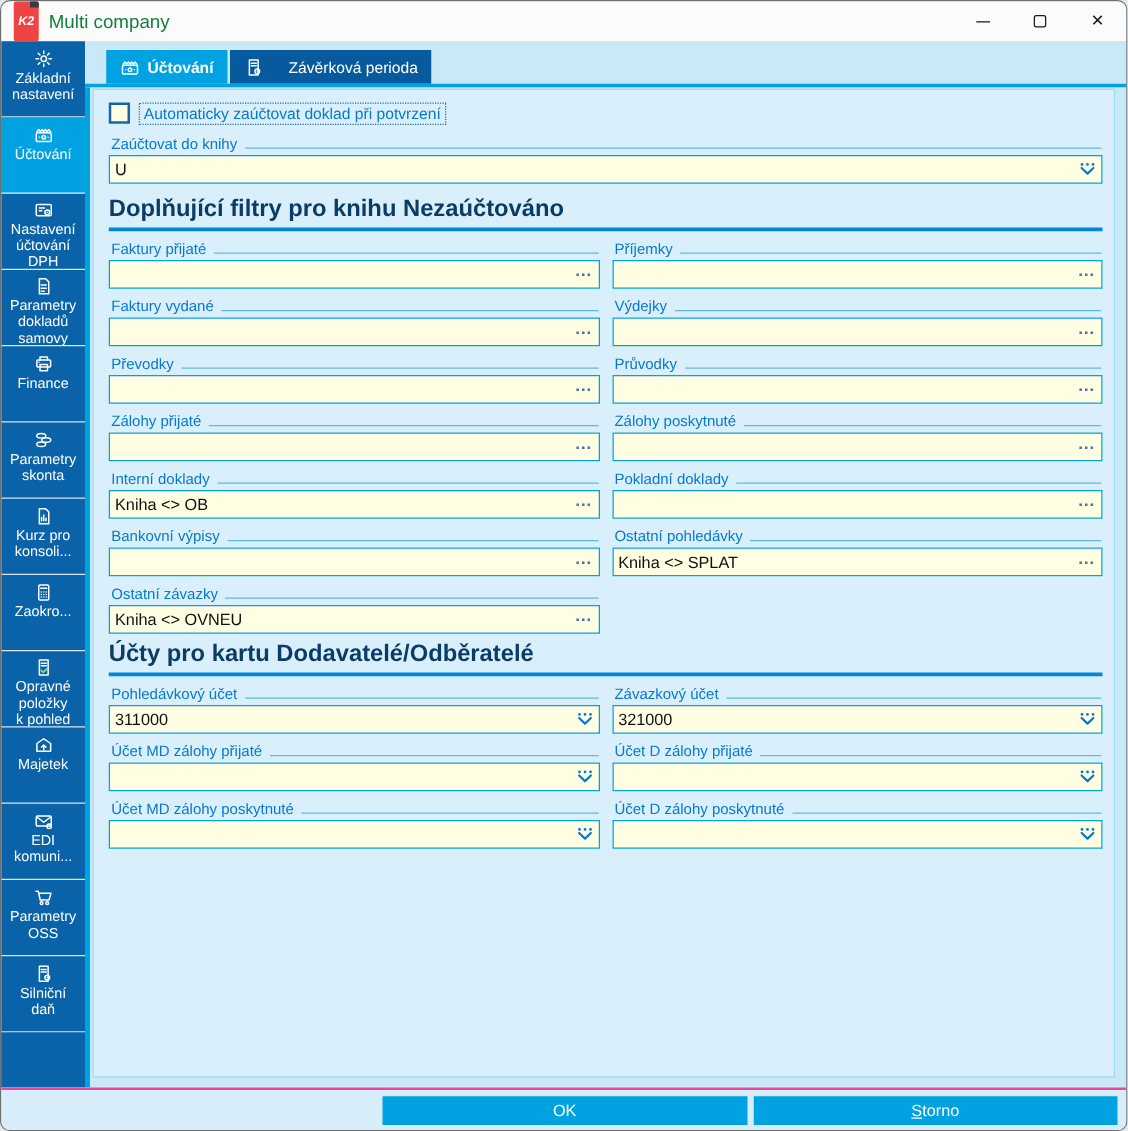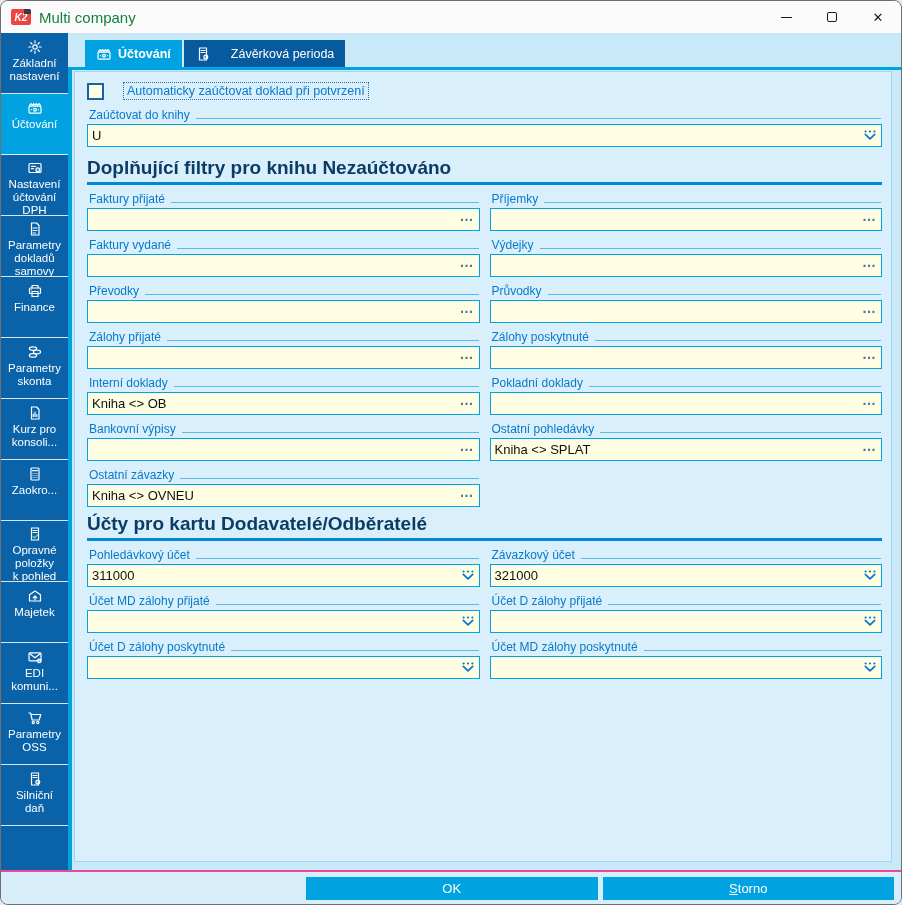--- a/index.html
+++ b/index.html
@@ -18,21 +18,21 @@
   }
   *{box-sizing:border-box;margin:0;padding:0;}
   html,body{margin:0;background:#e8e8e8;font-family:"Liberation Sans",sans-serif;}
   .window{
     width:902px;height:905px;background:var(--c-strip-bg);
     border:1px solid #6f6f6f;border-radius:8px;overflow:hidden;
     display:flex;flex-direction:column;position:relative;
   }
   
   .titlebar{height:32px;background:#FBFBFB;display:flex;align-items:center;flex:0 0 32px;}
-  .app-logo{width:20px;height:16px;margin:0 8px 0 10px;background:#ef4444;border-radius:2px;
+  .app-logo{width:20px;height:32px;margin:0 8px 0 10px;background:#ef4444;border-radius:2px;
     color:#fff;font-weight:bold;font-size:10px;display:flex;align-items:center;justify-content:center;
     position:relative;font-style:italic;}
   .app-logo:after{content:"";position:absolute;top:0;right:0;width:7px;height:5px;background:#3a3a46;border-radius:0 2px 0 0;}
   .window-title{font-size:15px;color:#15803d;flex:1;}
   .win-btn{width:46px;height:32px;display:flex;align-items:center;justify-content:center;
     font-family:"DejaVu Sans",sans-serif;font-size:13px;color:#1a1a1a;cursor:default;}
   .win-btn.min span{display:block;width:11px;border-top:1px solid #1a1a1a;}
   .win-btn.max span{display:block;width:10px;height:10px;border:1px solid #1a1a1a;border-radius:2px;}
   
   .bodyrow{flex:1;display:flex;min-height:0;}
@@ -47,21 +47,21 @@
   .main{flex:1;display:flex;flex-direction:column;min-width:0;}
   .tabstrip{height:34px;flex:0 0 34px;background:var(--c-strip-bg);display:flex;align-items:flex-end;padding-left:17px;}
   .tab{height:27px;display:flex;align-items:center;gap:6px;padding:0 11px;color:#fff;font-size:12.5px;cursor:pointer;}
   .tab.active{background:var(--c-active);font-weight:bold;}
   .tab.inactive{background:var(--c-tab-inactive);margin-left:2px;gap:20px;}
   .contentwrap{flex:1;display:flex;border-top:3px solid var(--c-active);min-height:0;}
   .cyanstripe{flex:0 0 4px;background:var(--c-active);}
   .contentbg{flex:1;background:var(--c-strip-bg);padding:1px 9px 8px 2px;display:flex;min-width:0;}
   .panel{flex:1;background:var(--c-panel-bg);border:1px solid var(--c-panel-border);padding:9px 9px 9px 12px;overflow:hidden;}
   
-  .checkrow{display:flex;align-items:flex-end;margin:1px 0 8px;gap:12px;}
+  .checkrow{display:flex;align-items:flex-start;margin:1px 0 8px;}
   .checkbox{width:17px;height:17px;background:var(--c-field-bg);border:2px solid #1465A8;margin-right:7px;cursor:pointer;}
   .checklabel{font-size:12.5px;color:var(--c-label);border:1px dotted #2d6da8;padding:1px 3px;cursor:pointer;}
   
   .fieldlabelrow{display:flex;align-items:flex-end;margin-bottom:2px;}
   .fieldlabel{font-size:12px;color:var(--c-label);white-space:nowrap;padding-left:2px;}
   .labelline{flex:1;border-bottom:1px solid #5FB9E6;margin:0 1px 3px 6px;}
   .fieldbox{position:relative;}
   .fieldbox input{width:100%;height:23px;border:1px solid var(--c-field-border);background:var(--c-field-bg);
     font-family:"Liberation Sans",sans-serif;font-size:13px;color:#101010;padding:0 22px 0 4px;outline:none;}
   .fbtn{position:absolute;right:3px;top:0;height:23px;display:flex;align-items:center;cursor:pointer;border:none;background:transparent;padding:0 2px;}
@@ -427,33 +427,33 @@
                   </div>
                   <div class="fieldbox"><input type="text" style=""><button class="fbtn lookup">
                       <svg width="14" height="11" viewBox="0 0 14 11" fill="none" stroke="currentColor" stroke-linecap="round" stroke-linejoin="round">
                         <path d="M2.6 1.5h.01M7 1.5h.01M11.4 1.5h.01" stroke-width="2.2"></path>
                         <path d="M2.3 4.4 7 8.9l4.7-4.5" stroke-width="1.7"></path>
                       </svg>
                     </button></div>
                 </div>
                 <div>
                   <div class="fieldlabelrow">
+                    <span class="fieldlabel">Účet MD zálohy poskytnuté</span>
+                    <span class="labelline"></span>
+                  </div>
+                  <div class="fieldbox"><input type="text" style=""><button class="fbtn lookup">
+                      <svg width="14" height="11" viewBox="0 0 14 11" fill="none" stroke="currentColor" stroke-linecap="round" stroke-linejoin="round">
+                        <path d="M2.6 1.5h.01M7 1.5h.01M11.4 1.5h.01" stroke-width="2.2"></path>
+                        <path d="M2.3 4.4 7 8.9l4.7-4.5" stroke-width="1.7"></path>
+                      </svg>
+                    </button></div>
+                </div>
+                <div>
+                  <div class="fieldlabelrow">
                     <span class="fieldlabel">Účet D zálohy poskytnuté</span>
-                    <span class="labelline"></span>
-                  </div>
-                  <div class="fieldbox"><input type="text" style=""><button class="fbtn lookup">
-                      <svg width="14" height="11" viewBox="0 0 14 11" fill="none" stroke="currentColor" stroke-linecap="round" stroke-linejoin="round">
-                        <path d="M2.6 1.5h.01M7 1.5h.01M11.4 1.5h.01" stroke-width="2.2"></path>
-                        <path d="M2.3 4.4 7 8.9l4.7-4.5" stroke-width="1.7"></path>
-                      </svg>
-                    </button></div>
-                </div>
-                <div>
-                  <div class="fieldlabelrow">
-                    <span class="fieldlabel">Účet MD zálohy poskytnuté</span>
                     <span class="labelline"></span>
                   </div>
                   <div class="fieldbox"><input type="text" style=""><button class="fbtn lookup">
                       <svg width="14" height="11" viewBox="0 0 14 11" fill="none" stroke="currentColor" stroke-linecap="round" stroke-linejoin="round">
                         <path d="M2.6 1.5h.01M7 1.5h.01M11.4 1.5h.01" stroke-width="2.2"></path>
                         <path d="M2.3 4.4 7 8.9l4.7-4.5" stroke-width="1.7"></path>
                       </svg>
                     </button></div>
                 </div>
               </div>

